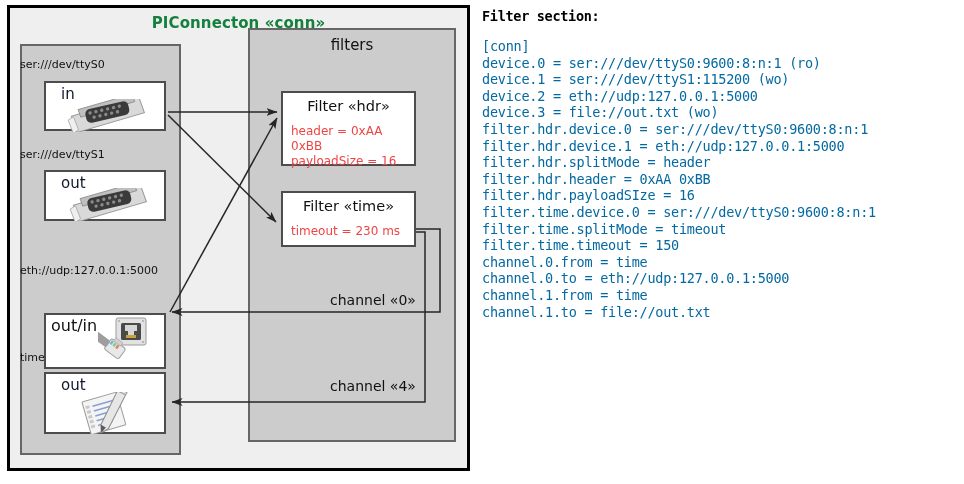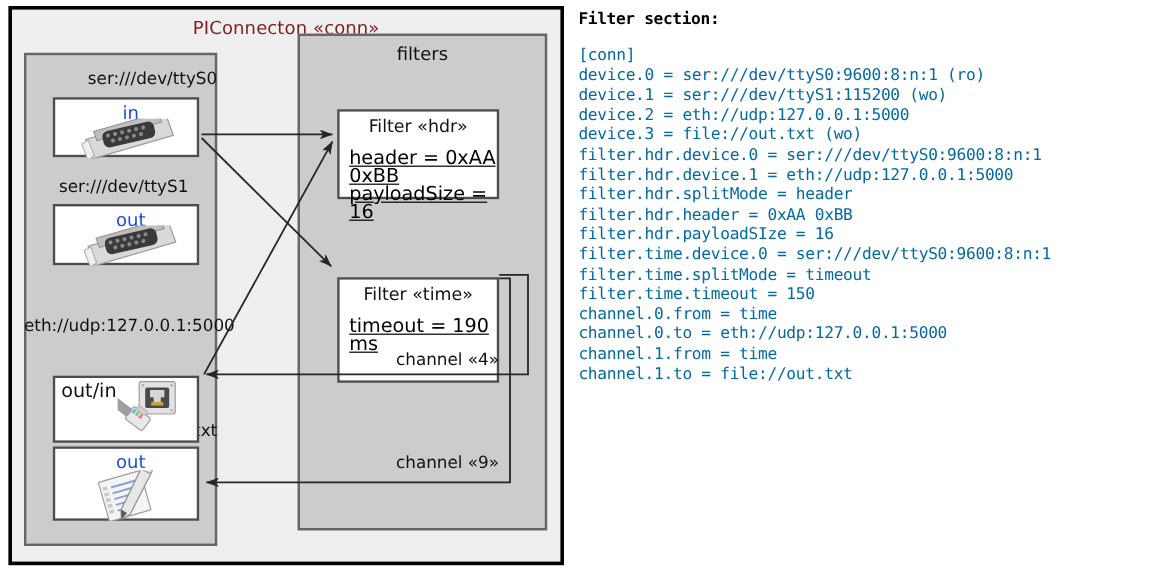--- a/index.html
+++ b/index.html
@@ -7,71 +7,70 @@
        font-family:"DejaVu Sans","Liberation Sans",sans-serif;}
   #root{position:relative;width:964px;height:484px;}
 
   
   .outer-box{
     position:absolute;left:7px;top:5px;width:463px;height:466px;
     background:#efefef;border:3px solid #000000;box-sizing:border-box;
   }
   .outer-title{
     position:absolute;left:0;top:6px;width:100%;text-align:center;
-    font-size:15px;color:#7f1d1d;letter-spacing:.1px;
+    font-size:15px;color:#15803d;letter-spacing:.1px;font-weight:bold;
   }
 
   
   .panel{
     position:absolute;background:#cccccc;border:2px solid #666666;
     box-sizing:border-box;
   }
   .panel-title{
     position:absolute;left:0;top:6px;width:100%;text-align:center;
     font-size:15px;color:#111;
   }
   #devices-panel{left:20px;top:44px;width:161px;height:411px;}
   #filters-panel{left:248px;top:28px;width:208px;height:414px;}
 
   
   .node{
     position:absolute;background:#ffffff;border:2px solid #4d4d4d;
     box-sizing:border-box;
   }
   .node-cap{
-    position:absolute;left:4px;top:2px;width:100%;text-align:center;
-    font-size:15px;color:#1d4ed8;
+    position:absolute;left:15px;top:2px;width:100%;text-align:left;
+    font-size:15px;color:#0f172a;
   }
   .dev-label{
-    position:absolute;text-align:right;font-size:14px;color:#111;
+    position:absolute;text-align:left;font-size:11px;color:#111;
     white-space:nowrap;
   }
 
   
   #dev-ttys0{left:44px;top:81px;width:122px;height:50px;}
   #dev-ttys1{left:44px;top:170px;width:122px;height:51px;}
   #dev-eth  {left:44px;top:285px;width:122px;height:56px;margin-top:28px;}
   #dev-file {left:44px;top:372px;width:122px;height:62px;}
 
   #lbl-ttys0{left:20px;top:58px;width:161px;}
   #lbl-ttys1{left:20px;top:148px;width:137px;}
   #lbl-eth  {left:20px;top:264px;width:161px;}
   #lbl-file {left:20px;top:351px;width:161px;}
 
   
   #filter-hdr {left:281px;top:91px;width:135px;height:75px;}
-  #filter-time{left:281px;top:191px;width:135px;height:88px;margin-top:40px;}
+  #filter-time{left:281px;top:191px;width:135px;height:56px;}
   .filter-title{
     position:absolute;left:0;top:5px;width:100%;text-align:center;
     font-size:14.5px;color:#111;
   }
   .filter-props{
-    position:absolute;left:8px;top:31px;font-size:16px;color:#000000;
+    position:absolute;left:8px;top:31px;font-size:12px;color:#ef4444;
     line-height:15px;
-    text-decoration:underline;
   }
 
   
   .icon{position:absolute;}
   
   .cap-left{
     position:absolute;left:5px;top:1px;font-size:16px;color:#111;
   }
 
   
@@ -224,21 +223,21 @@
     <div class="filter-title">Filter «hdr»</div>
     <div class="filter-props">
       <div>header = 0xAA 0xBB</div>
       <div>payloadSize = 16</div>
     </div>
   </div>
 
   <div class="node" id="filter-time">
     <div class="filter-title">Filter «time»</div>
     <div class="filter-props">
-      <div>timeout = 190 ms</div>
+      <div>timeout = 230 ms</div>
     </div>
   </div>
 
   <svg id="wires">
     <defs>
       <marker id="ah" markerWidth="11" markerHeight="8" refX="10.5" refY="4" orient="auto" markerUnits="userSpaceOnUse">
         <path d="M0,0 L11,4 L0,8 L2.6,4 Z" fill="#262626"></path>
       </marker>
     </defs>
     <g stroke="#262626" stroke-width="1.5" fill="none">
@@ -248,21 +247,21 @@
       <path d="M168,115 L276,222" marker-end="url(#ah)"></path>
 
       <path d="M170,312 L277,118" marker-end="url(#ah)"></path>
 
       <path d="M416,229 L440,229 L440,312 L172,312" marker-end="url(#ah)"></path>
 
       <path d="M416,232 L425,232 L425,402 L172,402" marker-end="url(#ah)"></path>
     </g>
   </svg>
 
-  <div class="chan-label" id="chan0-label">channel «4»</div>
-  <div class="chan-label" id="chan1-label">channel «9»</div>
+  <div class="chan-label" id="chan0-label">channel «0»</div>
+  <div class="chan-label" id="chan1-label">channel «4»</div>
 
   <div id="config">
     <div id="config-heading">Filter section:</div>
     <div id="config-lines"><div>[conn]</div><div>device.0 = ser:///dev/ttyS0:9600:8:n:1 (ro)</div><div>device.1 = ser:///dev/ttyS1:115200 (wo)</div><div>device.2 = eth://udp:127.0.0.1:5000</div><div>device.3 = file://out.txt (wo)</div><div>filter.hdr.device.0 = ser:///dev/ttyS0:9600:8:n:1</div><div>filter.hdr.device.1 = eth://udp:127.0.0.1:5000</div><div>filter.hdr.splitMode = header</div><div>filter.hdr.header = 0xAA 0xBB</div><div>filter.hdr.payloadSIze = 16</div><div>filter.time.device.0 = ser:///dev/ttyS0:9600:8:n:1</div><div>filter.time.splitMode = timeout</div><div>filter.time.timeout = 150</div><div>channel.0.from = time</div><div>channel.0.to = eth://udp:127.0.0.1:5000</div><div>channel.1.from = time</div><div>channel.1.to = file://out.txt</div></div>
   </div>
 
 </div>
 
 </body></html>

